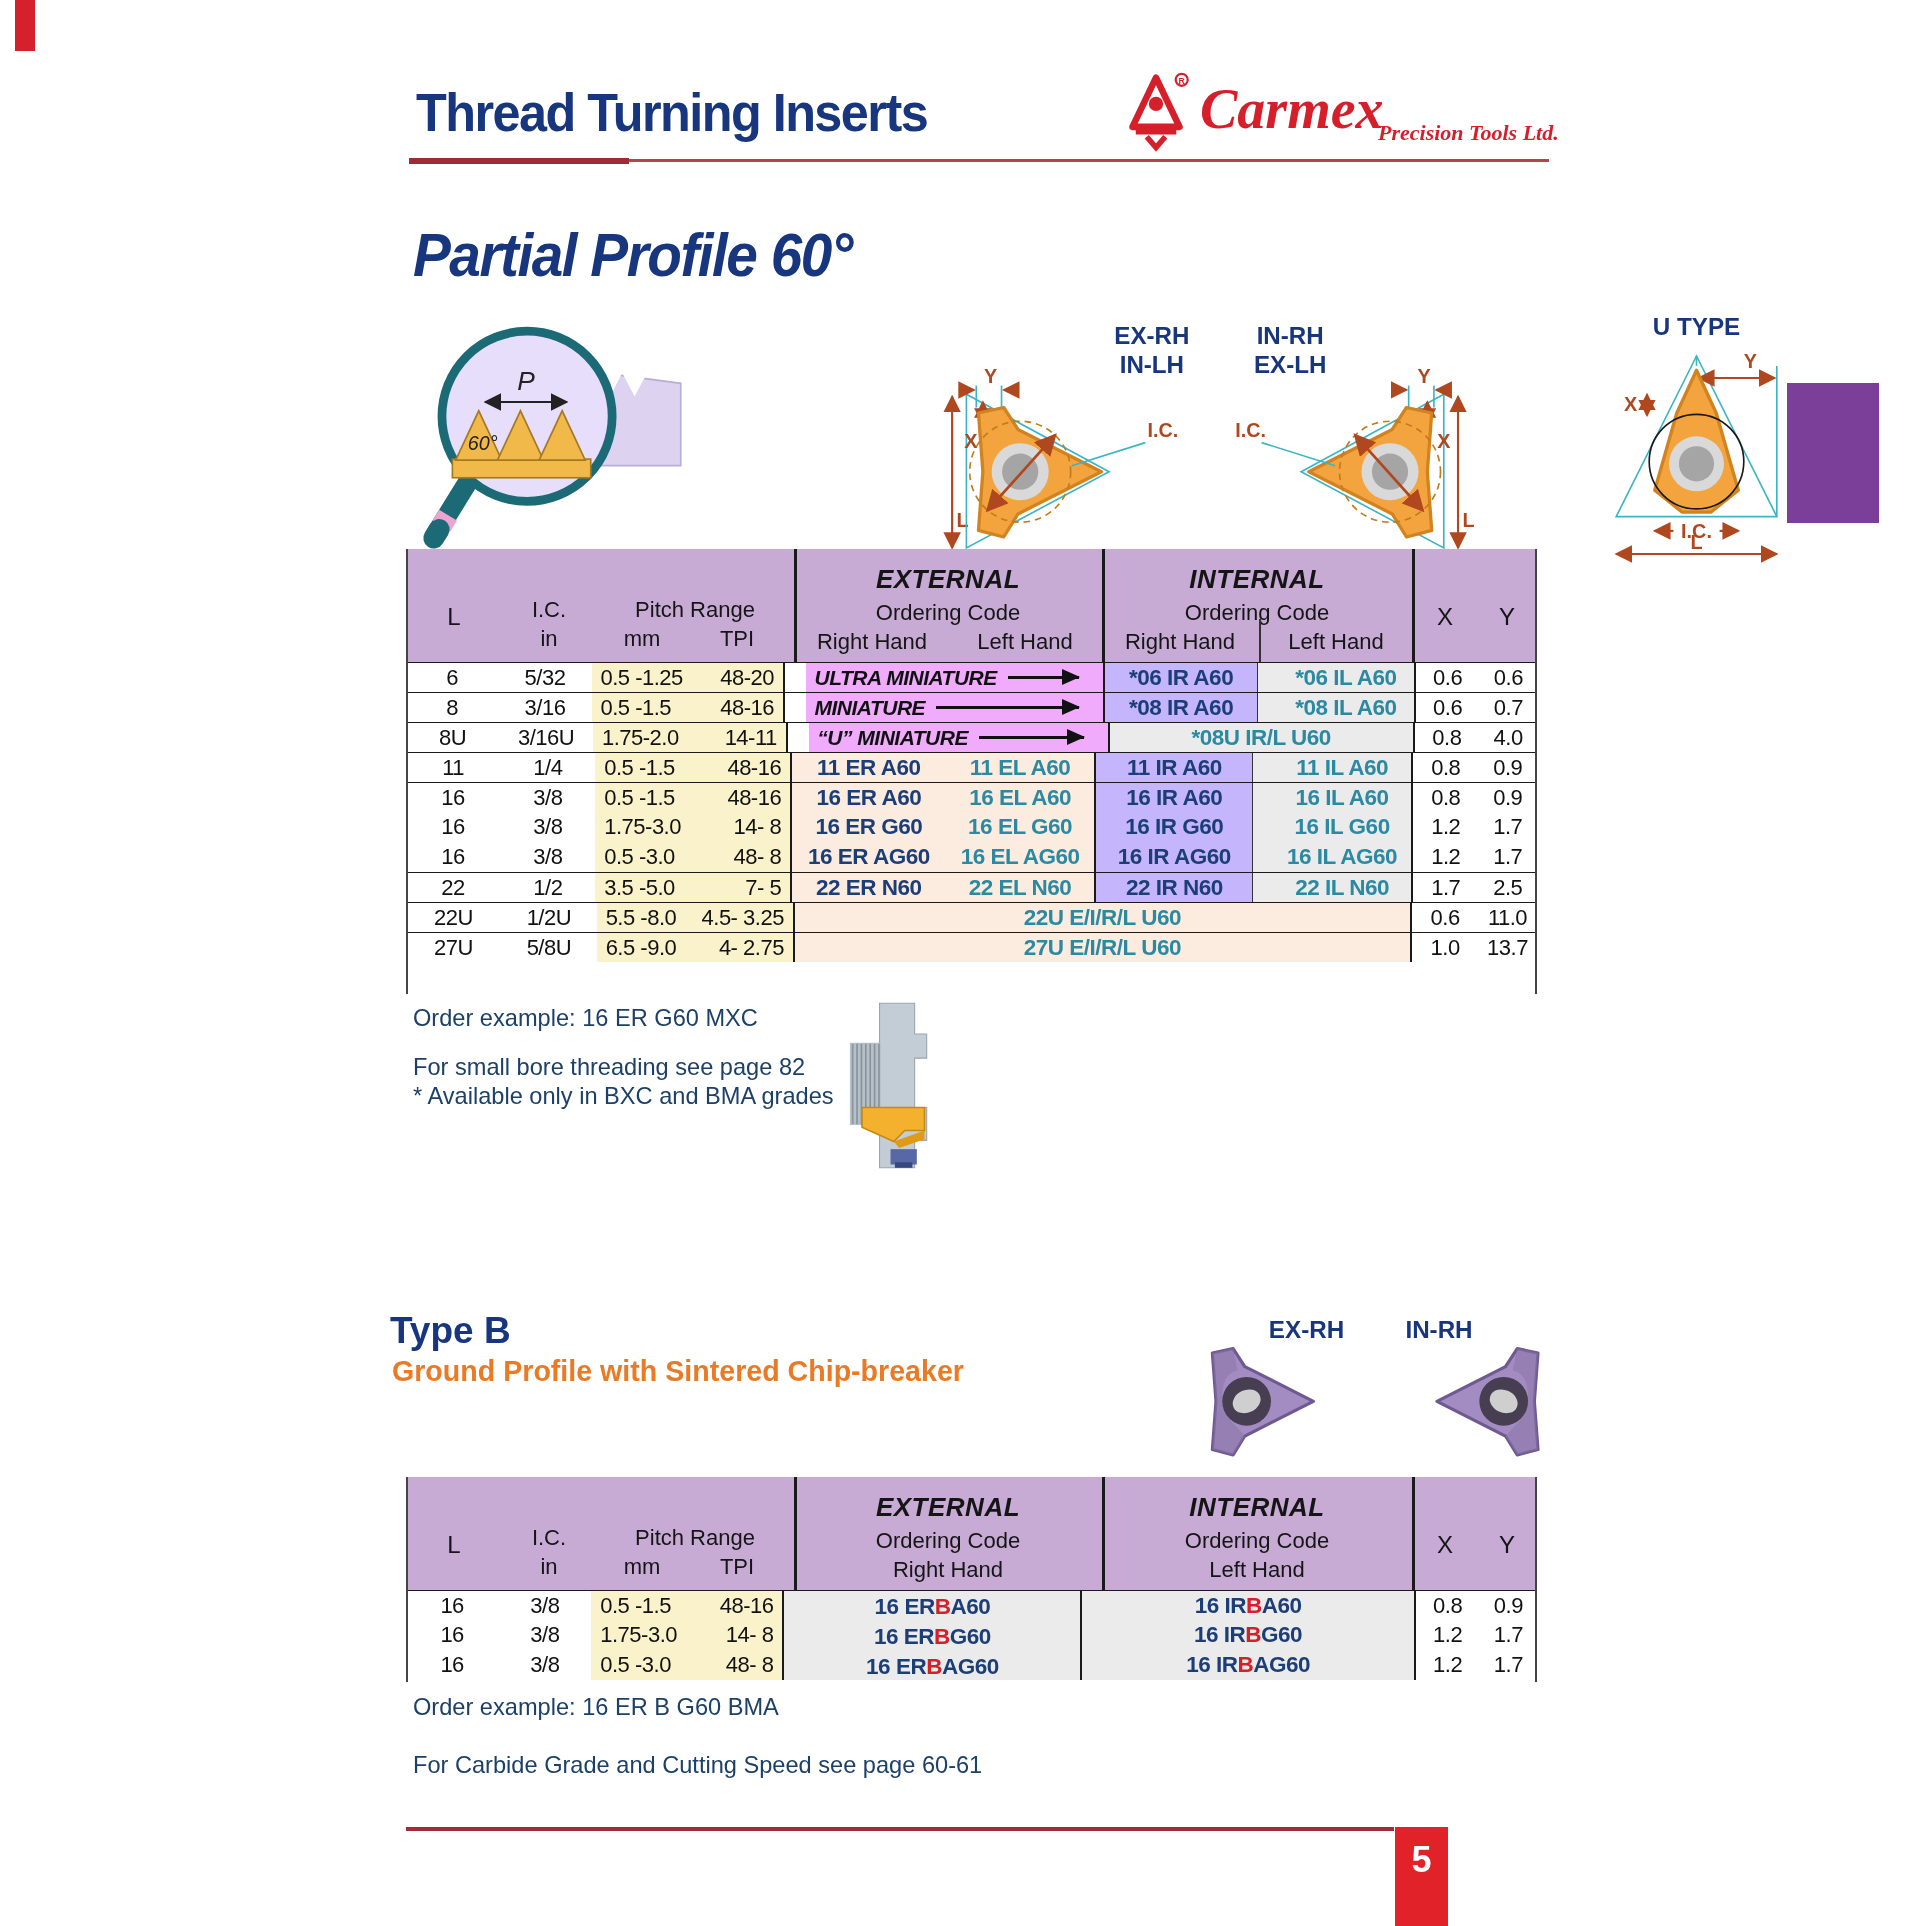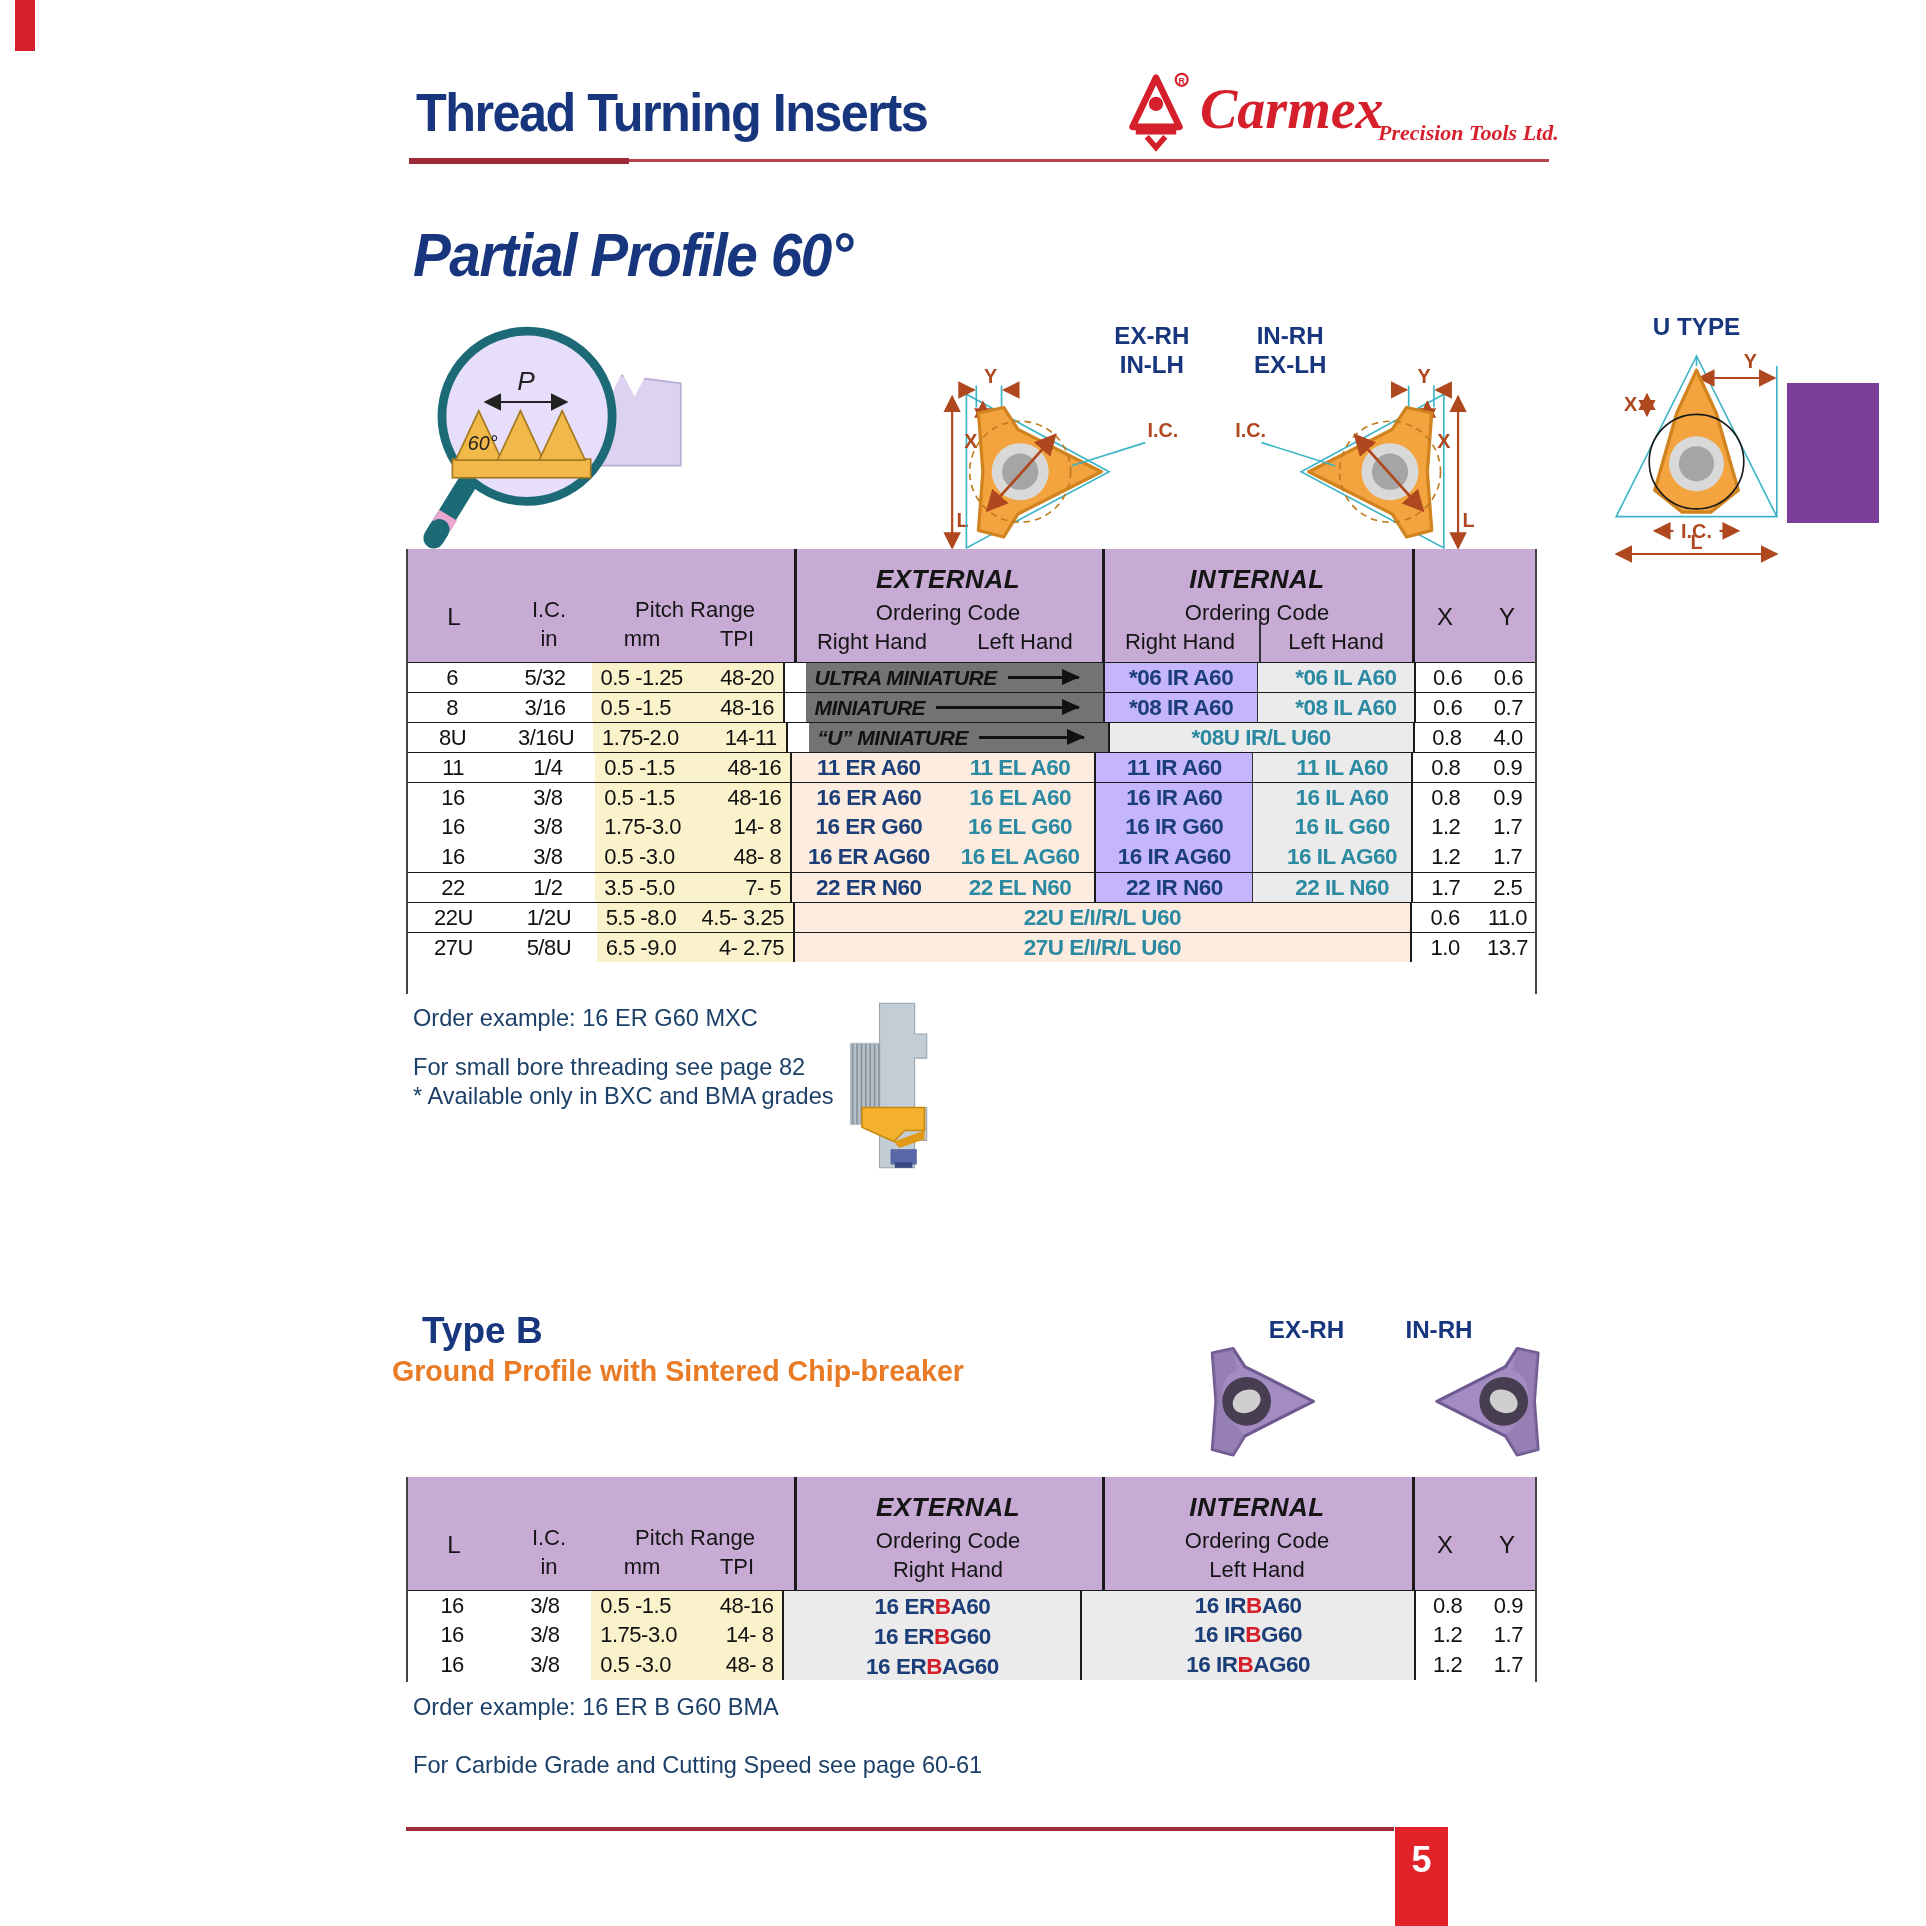--- a/index.html
+++ b/index.html
@@ -17,21 +17,21 @@
   .rule-thin{position:absolute;left:629px;top:159px;width:920px;height:3.3px;background:#b8434e;}
   .brand-icon{position:absolute;left:1115px;top:70px;}
   .brand-name{position:absolute;left:1200px;top:77px;font-family:"Liberation Serif",serif;
               font-style:italic;font-weight:700;font-size:56px;color:#d51f2b;white-space:nowrap;}
   .brand-suffix{position:absolute;left:1378px;top:120px;font-family:"Liberation Serif",serif;
               font-style:italic;font-weight:700;font-size:22px;color:#d51f2b;white-space:nowrap;}
 
   .s1-title{position:absolute;left:413px;top:220px;font-size:61px;font-weight:700;font-style:italic;
             color:#17367d;letter-spacing:-1.6px;transform:scaleX(.93);transform-origin:left top;white-space:nowrap;}
 
-  .s2-title{position:absolute;left:422px;top:1310px;font-size:37px;font-weight:700;color:#17367d;}
+  .s2-title{position:absolute;left:390px;top:1310px;font-size:37px;font-weight:700;color:#17367d;}
   .s2-subtitle{position:absolute;left:392px;top:1355px;font-size:28.6px;font-weight:700;color:#e97b26;}
 
   .note{position:absolute;left:413px;font-size:23.6px;color:#1c4068;white-space:nowrap;}
 
   
   .tbl{position:absolute;left:406px;width:1131px;}
   .thead{position:relative;height:113px;background:#c7abd5;}
   .thead .hl{position:absolute;transform:translateX(-50%);white-space:nowrap;text-align:center;}
   .h-big{font-size:26px;font-weight:700;font-style:italic;color:#151515;letter-spacing:0.5px;}
   .h-med{font-size:22px;color:#151515;}
@@ -47,21 +47,21 @@
         box-sizing:border-box;letter-spacing:-0.5px;}
   .c-l{width:95px;}
   .c-ic{width:96px;}
   .c-pitch{width:198px;background:#faf2cb;justify-content:space-between;padding:0 8.8px;
            border-right:2.7px solid #1a1a1a;}
   .c-extrh{width:155px;background:#fcecdf;color:#1c3e78;font-weight:700;font-size:22.5px;}
   .c-extlh{width:152px;background:#fcecdf;color:#2b89a2;font-weight:700;font-size:22.5px;border-right:2.7px solid #1a1a1a;}
   .c-intrh{width:157px;background:#c4b5fd;color:#1c3e78;font-weight:700;font-size:22.5px;}
   .c-intlh{width:162px;background:#ebebeb;color:#2b89a2;font-weight:700;font-size:22.5px;
            border-left:1.6px solid #333;border-right:2.7px solid #1a1a1a;padding-left:20px;}
-  .c-extspan{width:307px;background:#737373;justify-content:flex-start;padding:0 7.7px 0 8.8px;
+  .c-extspan{width:307px;background:#f0abfc;justify-content:flex-start;padding:0 7.7px 0 8.8px;
              border-right:2.7px solid #1a1a1a;margin-left:21px;}
   .c-intspan{width:311px;background:#ebebeb;color:#2b89a2;font-weight:700;font-size:22.5px;
              border-right:2.7px solid #1a1a1a;}
   .c-allspan{width:618px;background:#fcecdf;color:#2b89a2;font-weight:700;font-size:22.5px;
              border-right:2.7px solid #1a1a1a;}
   .c2-ext{width:307px;background:#ebebeb;color:#1c3e78;font-weight:700;font-size:22.5px;border-right:2.7px solid #1a1a1a;align-items:flex-end;}
   .c2-int{width:343px;background:#ebebeb;color:#1c3e78;font-weight:700;font-size:22.5px;border-right:2.7px solid #1a1a1a;}
   .c-x{width:66px;}
   .c-y{width:59px;}
   .bred{color:#d51f2b;}

